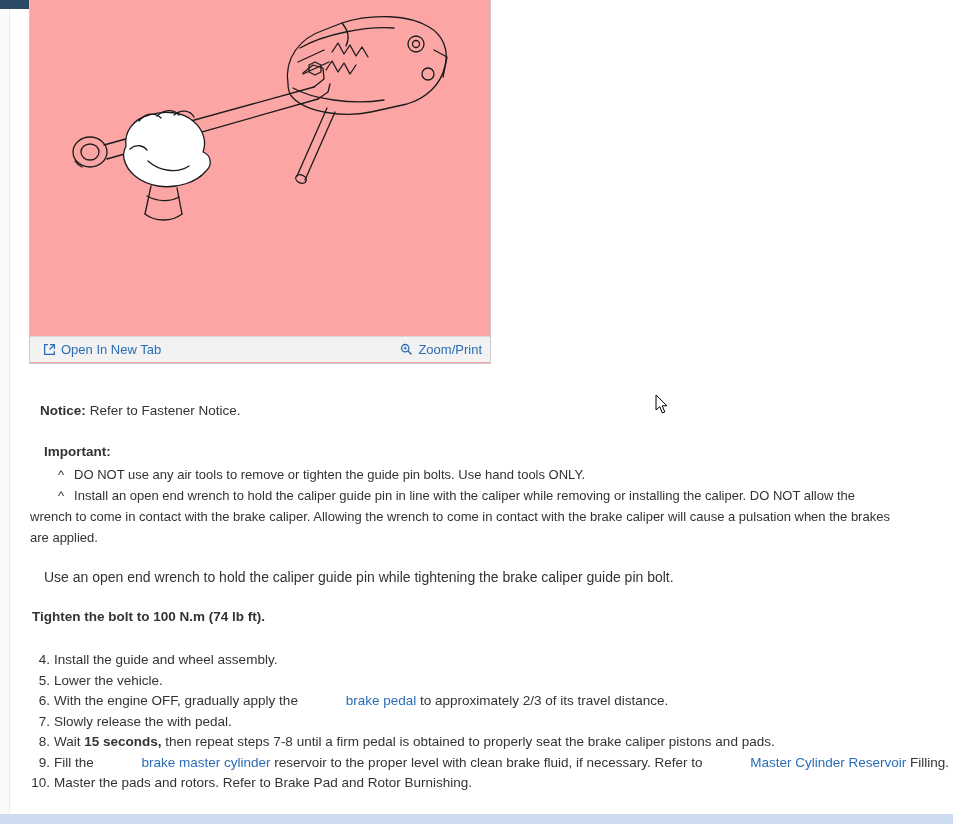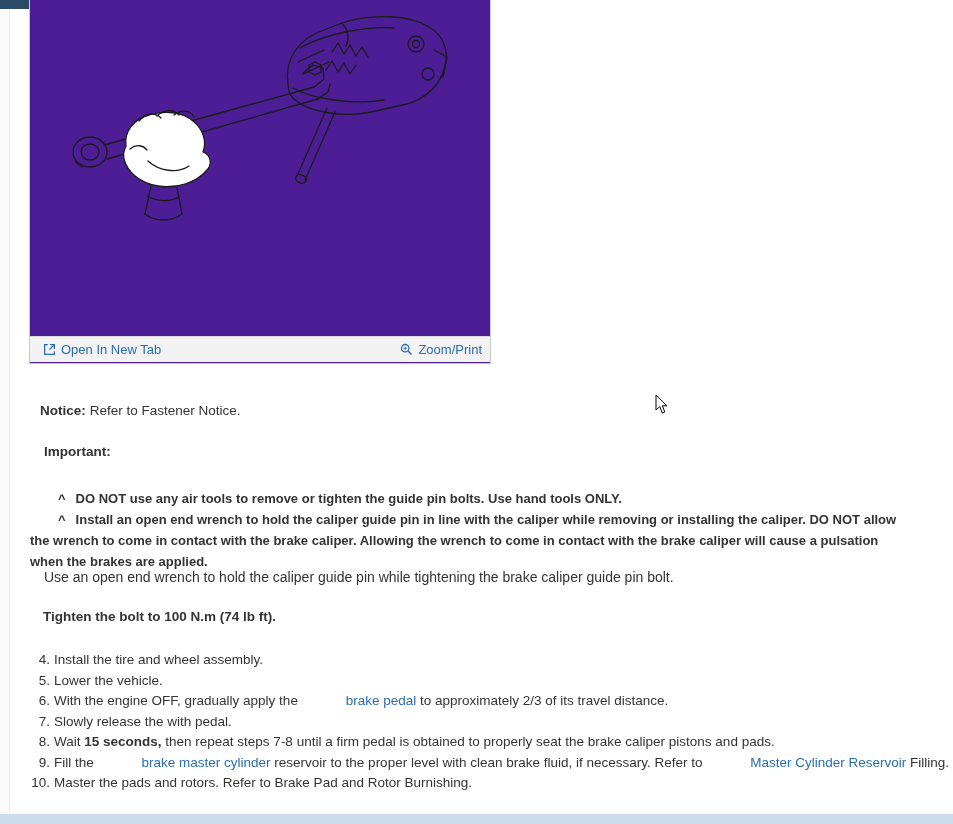--- a/index.html
+++ b/index.html
@@ -3,39 +3,39 @@
 <meta charset="utf-8">
 <style>
   html,body{margin:0;padding:0;background:#fff;}
   .page{position:relative;width:953px;height:824px;overflow:hidden;background:#ffffff;
         font-family:"Liberation Sans",sans-serif;color:var(--text,#333);}
   .left-gutter{position:absolute;left:0;top:0;width:9px;height:824px;background:#fafafa;border-right:1px solid #ececec;}
   .header-fragment{position:absolute;left:0;top:0;width:29px;height:9px;background:var(--header-fragment,#2b4a66);}
 
   
   .panel{position:absolute;left:29px;top:0;width:462px;height:364px;box-sizing:border-box;
-         background:#4c1d95;border:1px solid var(--panel-border,#c9c9c9);border-top:none;}
+         background:#fca5a5;border:1px solid var(--panel-border,#c9c9c9);border-top:none;}
   .panel-image{position:relative;height:336px;overflow:hidden;}
   .panel-image svg{position:absolute;left:0;top:0;}
   .panel-footer{height:26px;background:var(--footer-bg,#f2f2f2);border-top:1px solid #d8d8d8;
                 display:flex;align-items:center;justify-content:space-between;
                 padding:0 8px 0 13px;box-sizing:border-box;}
   .footer-link{display:inline-flex;align-items:center;gap:5px;font-size:13px;
                color:var(--link,#2a6db5);text-decoration:none;cursor:pointer;}
   .footer-link svg{display:block;}
 
   
   .notice{position:absolute;left:40px;top:403px;font-size:13.5px;}
   .notice b{font-weight:700;margin-right:4px;}
   .important{position:absolute;left:44px;top:444px;font-size:13.5px;font-weight:700;}
-  .bullets{position:absolute;left:30px;top:464px;width:868px;font-size:13px;font-weight:700;line-height:21px;margin-top:24px;}
+  .bullets{position:absolute;left:30px;top:464px;width:868px;font-size:13px;font-weight:400;line-height:21px;}
   .bullet{margin:0;text-indent:28px;}
   .bullet .caret{margin-right:10px;}
   .paragraph{position:absolute;left:44px;top:569px;font-size:14px;width:760px;}
-  .torque{position:absolute;left:43px;top:609px;font-size:13.5px;font-weight:700;text-align:center;}
+  .torque{position:absolute;left:32px;top:609px;font-size:13.5px;font-weight:700;text-align:center;}
   .steps{position:absolute;left:30px;top:650px;font-size:13.5px;}
   .step-row{display:flex;height:20.5px;line-height:20.5px;white-space:nowrap;}
   .step-num{width:20px;text-align:right;margin-right:4px;flex:none;}
   a.inline-link{color:var(--link,#2a6db5);text-decoration:none;cursor:pointer;padding-left:44px;}
 
   .cursor{position:absolute;left:655px;top:394px;width:13px;height:21px;pointer-events:none;}
   .hscrollbar{position:absolute;left:0;bottom:0;width:953px;height:10px;background:var(--scrollbar,#ccdbee);}
 </style>
 </head>
 <body>
@@ -123,21 +123,21 @@
       <p class="bullet"><span class="caret">^</span><span>Install an open end wrench to hold the caliper guide pin in line with the caliper while removing or installing the caliper. DO NOT allow the wrench to come in contact with the brake caliper. Allowing the wrench to come in contact with the brake caliper will cause a pulsation when the brakes are applied.</span></p>
     </div>
 
   <div class="paragraph">Use an open end wrench to hold the caliper guide pin while tightening the brake caliper guide pin bolt.</div>
 
   <div class="torque">Tighten the bolt to 100 N.m (74 lb ft).</div>
 
   <div class="steps">
       <div class="step-row">
         <span class="step-num">4.</span>
-        <span><span>Install the tire and wheel assembly.</span></span>
+        <span><span>Install the guide and wheel assembly.</span></span>
       </div>
       <div class="step-row">
         <span class="step-num">5.</span>
         <span><span>Lower the vehicle.</span></span>
       </div>
       <div class="step-row">
         <span class="step-num">6.</span>
         <span><span>With the engine OFF, gradually apply the </span><a href="#" class="inline-link">brake pedal</a><span> to approximately 2/3 of its travel distance.</span></span>
       </div>
       <div class="step-row">

